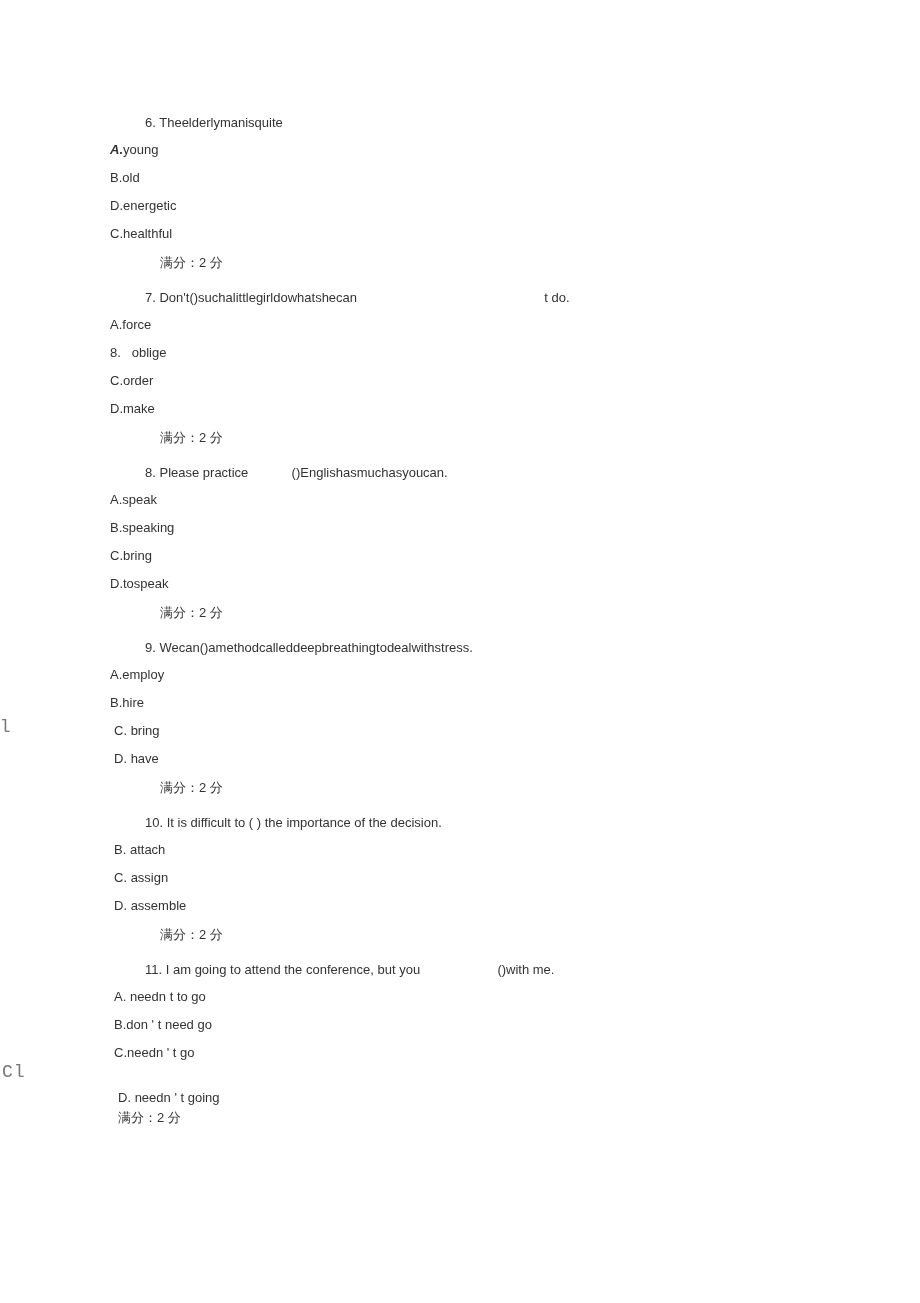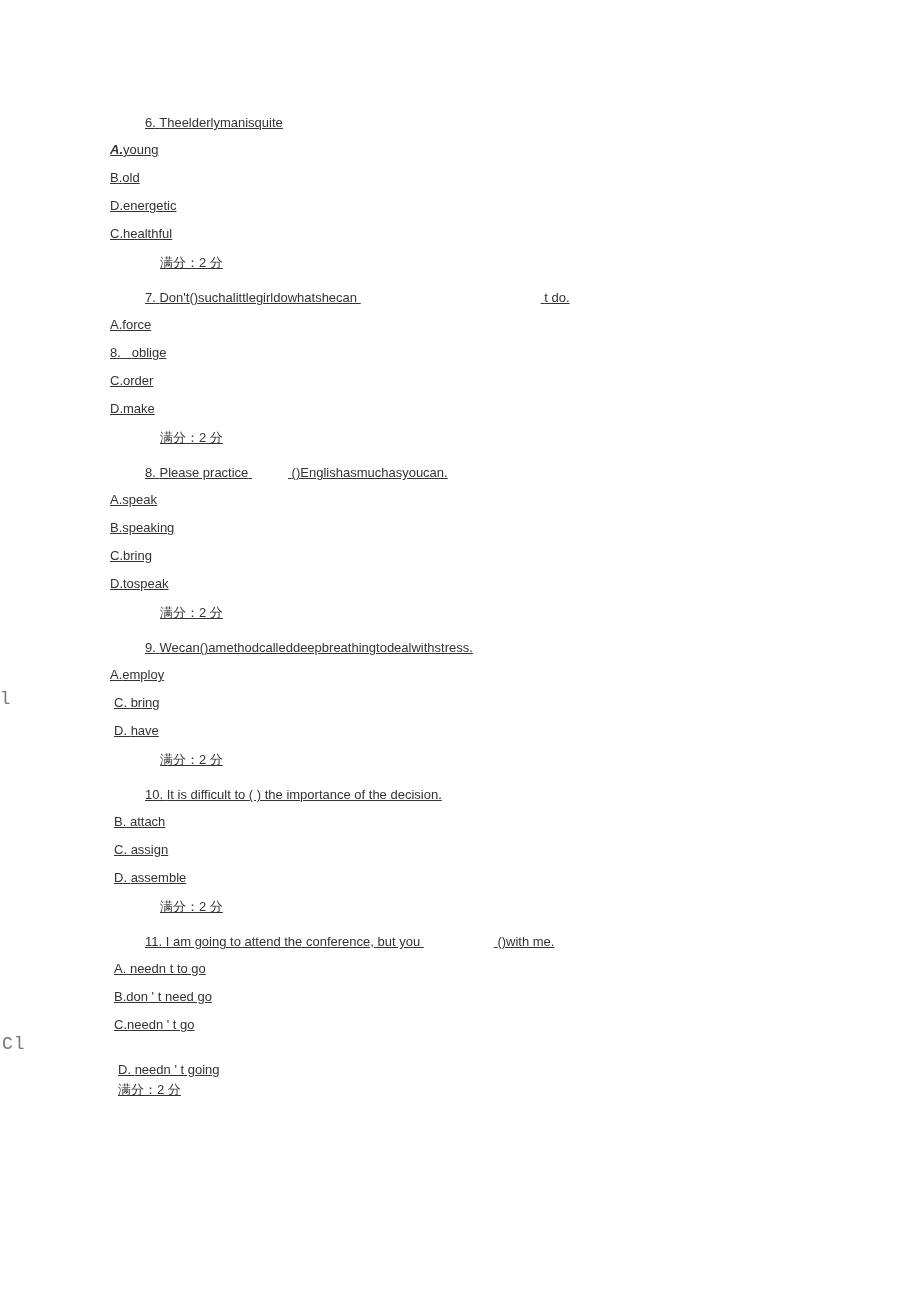--- a/index.html
+++ b/index.html
@@ -8,21 +8,21 @@
     background: #fff;
     font-family: Arial, "Microsoft YaHei", sans-serif;
     font-size: 13px;
     color: #333;
     width: 920px;
   }
   .page {
     padding: 115px 100px 60px 100px;
     position: relative;
   }
-  .q-block { margin-bottom: 8px; text-decoration: underline; }
+  .q-block { margin-bottom: 8px; }
   .q-line {
     padding-left: 45px;
     margin-bottom: 12px;
   }
   .q-line .gap { display: inline-block; width: 180px; }
   .opt {
     padding-left: 10px;
     margin-bottom: 13px;
   }
   .opt .bold { font-weight: bold; font-style: italic; }
@@ -115,20 +115,23 @@
   </div>
 
   <div class="q-block">
     <div class="q-line">
       <span>9.</span>
       <span>Wecan()amethodcalleddeepbreathingtodealwithstress.</span>
     </div>
     <div class="opt">
       <span>A.</span><span>employ</span>
     </div>
+    <div class="opt">
+      <span>B.</span><span>hire</span>
+    </div>
     <div class="opt-sp rel">
       <span class="margin-label" style="left:-112px; top:-6px;">Cl</span>
       <span>C. </span><span>bring</span>
     </div>
     <div class="opt-sp">
       <span>D. </span><span>have</span>
     </div>
     <div class="score">满分：2 分</div>
   </div>
 

